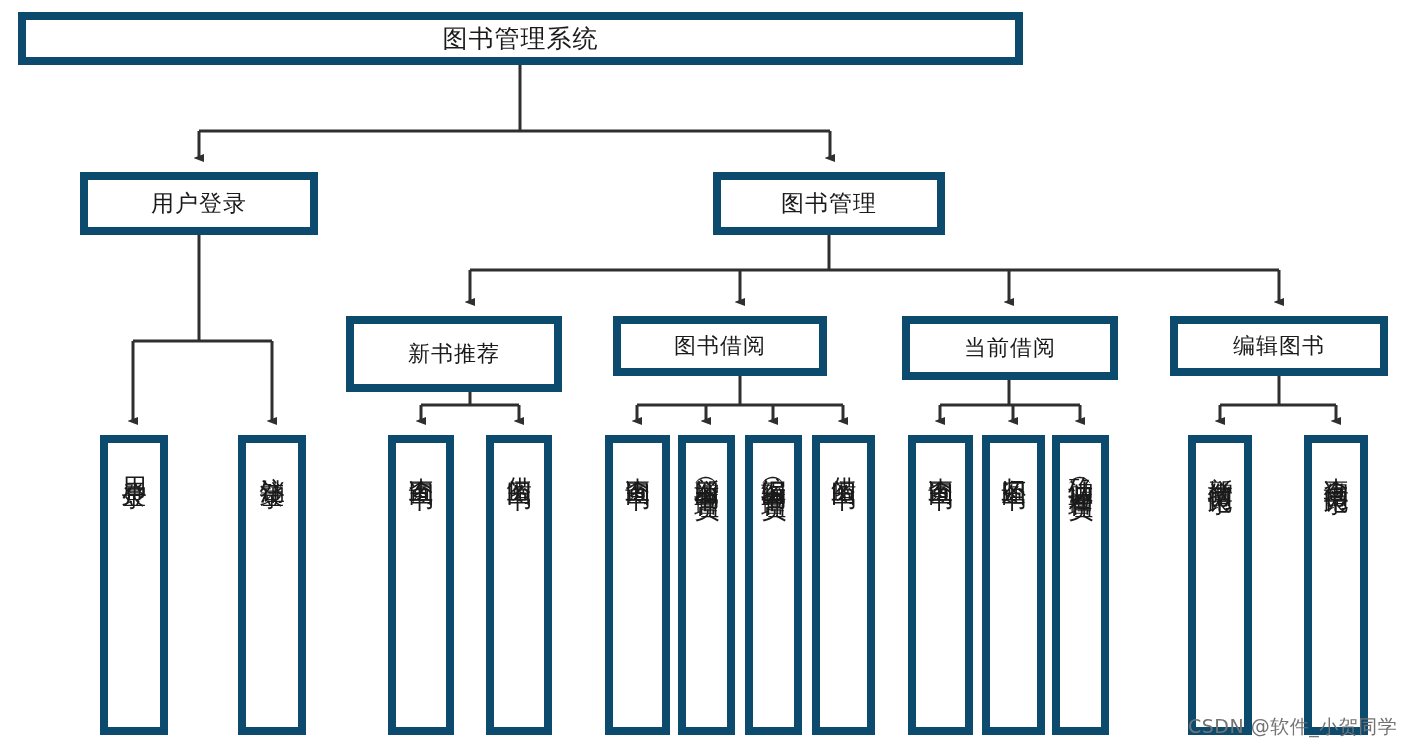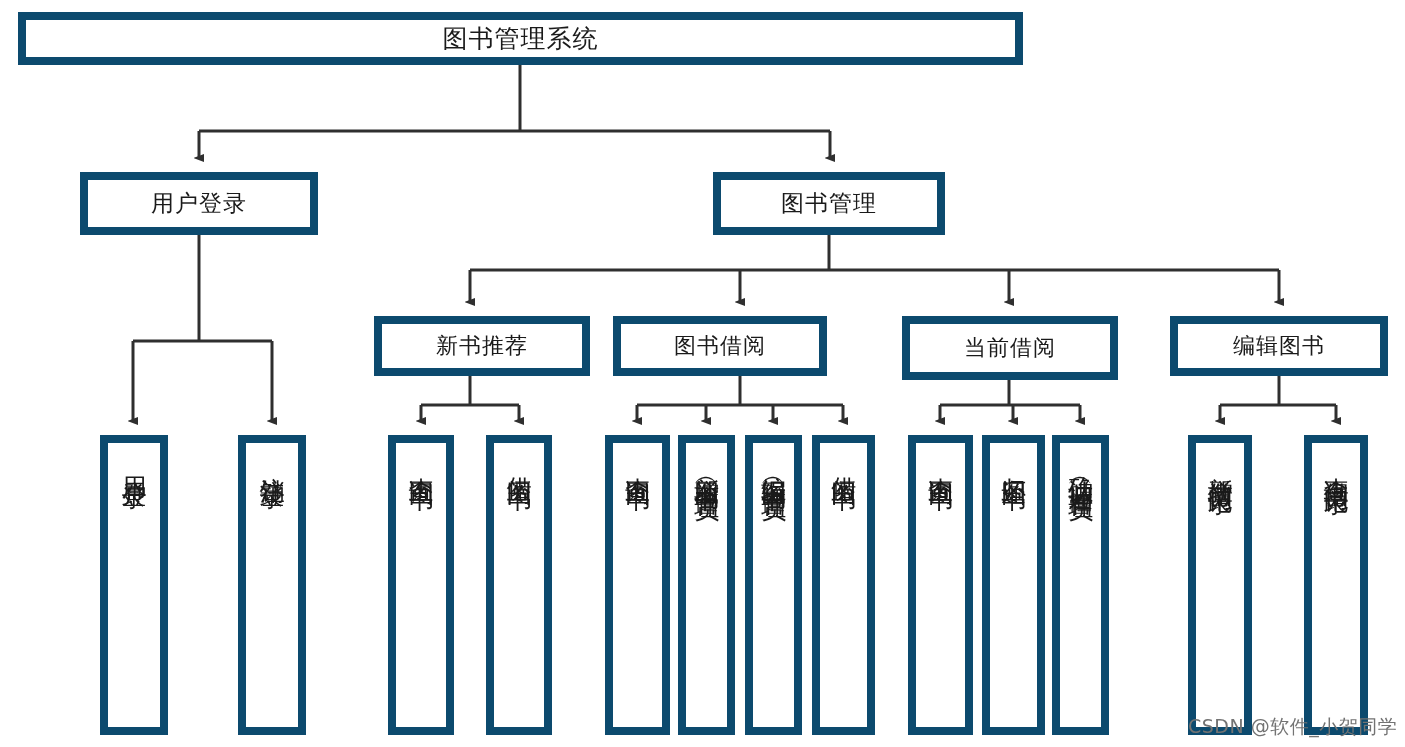--- a/index.html
+++ b/index.html
@@ -132,21 +132,21 @@
     <span>图书管理系统</span>
   </div>
 
   <div class="node level1" style="left: 80px; top: 172px; width: 238px; height: 63px;">
     <span>用户登录</span>
   </div>
   <div class="node level1" style="left: 713px; top: 172px; width: 232px; height: 63px;">
     <span>图书管理</span>
   </div>
 
-  <div class="node level2" style="left: 374px; top: 316px; width: 216px; height: 60px;">
+  <div class="node level2" style="left: 346px; top: 316px; width: 216px; height: 76px;">
     <span>新书推荐</span>
   </div>
   <div class="node level2" style="left: 613px; top: 316px; width: 214px; height: 60px;">
     <span>图书借阅</span>
   </div>
   <div class="node level2" style="left: 902px; top: 316px; width: 216px; height: 64px;">
     <span>当前借阅</span>
   </div>
   <div class="node level2" style="left: 1170px; top: 316px; width: 218px; height: 60px;">
     <span>编辑图书</span>

